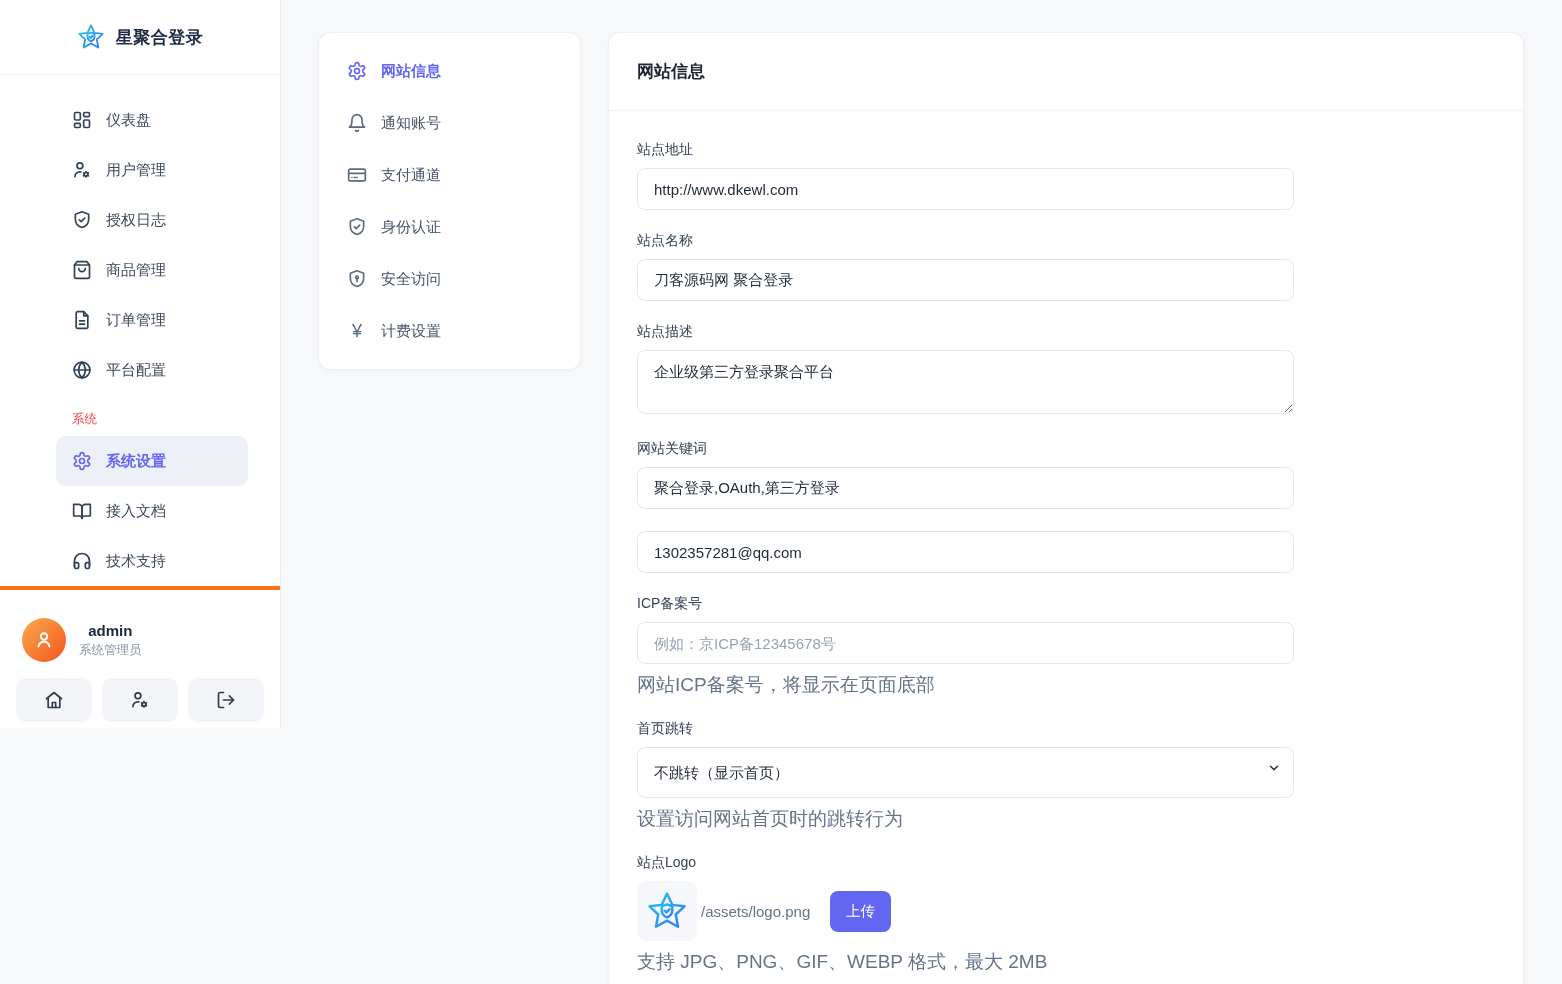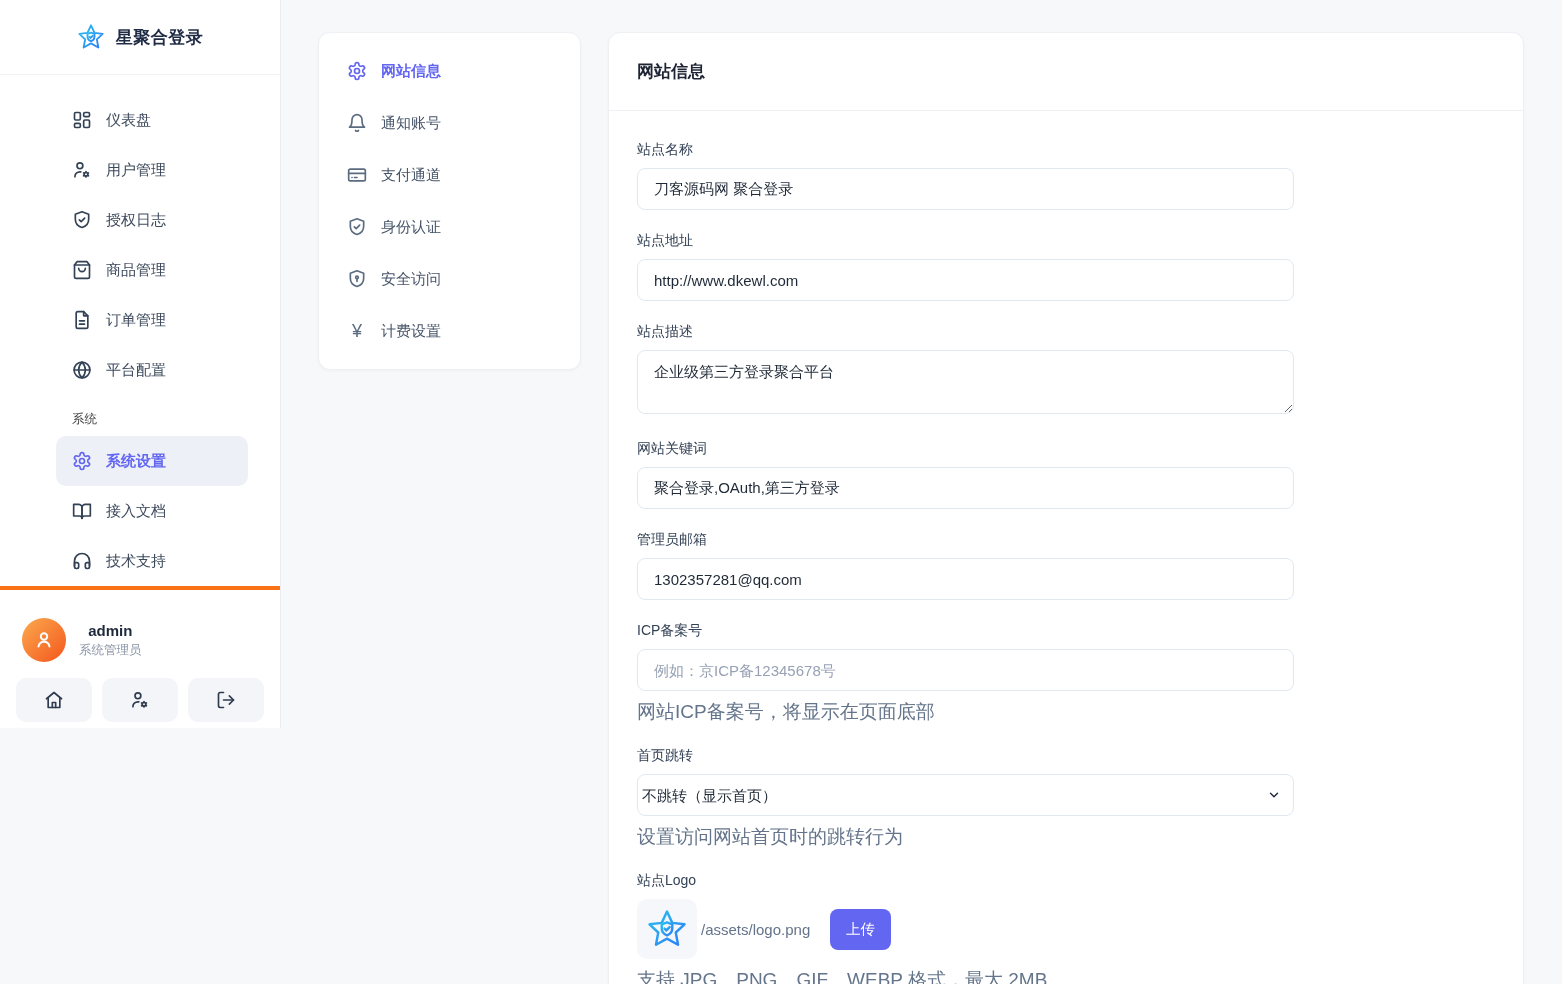--- a/index.html
+++ b/index.html
@@ -25,21 +25,21 @@
   .brand-name { font-size:17px; font-weight:bold; color:#1f2a44; letter-spacing:.5px; }
   .side-nav { padding:20px 32px 0; flex:0 0 auto;margin-left:24px; }
   .side-item {
     display:flex; align-items:center; gap:14px;
     padding:15px 16px; border-radius:10px; cursor:pointer;
     color:#3d4a5c; font-size:15px;
   }
   .side-item .ic { color:#334155; }
   .side-item.active { background:#eef0f8; color:#6366f1; font-weight:bold; }
   .side-item.active .ic { color:#6366f1; }
-  .section-label { padding:16px 16px 8px; font-size:12.5px; color:#404040; }
+  .section-label { padding:16px 16px 8px; font-size:12.5px; color:#ef4444; }
   .user-area {
     margin-top:auto; border-top:4px solid #f97316; padding:28px 16px 16px;text-align:center;
   }
   .user-row { display:flex; align-items:center; gap:13px; padding:0 6px; }
   .avatar {
     width:44px; height:44px; border-radius:50%;
     background:linear-gradient(135deg,#fbaa4e 0%,#f4561d 100%);
     display:flex; align-items:center; justify-content:center; flex:0 0 auto;
   }
   .user-name { font-size:15px; font-weight:bold; color:#1e293b; }
@@ -84,21 +84,21 @@
   .text-input, .textarea, .select {
     width:100%; border:1px solid #e2e8f0; border-radius:8px;
     font-family:"Liberation Sans","DejaVu Sans",sans-serif;
     font-size:15px; color:#1f2937; background:#fff; outline:none;
   }
   .text-input { height:42px; padding:0 16px; }
   .text-input::placeholder { color:#96a1b3; }
   .textarea { height:64px; padding:10px 16px; resize:vertical; line-height:1.5; }
   .select-wrap { position:relative; }
   .select {
-    height:42px; padding:0 38px 0 4px; appearance:none; -webkit-appearance:none;
+    height:51px; padding:0 38px 0 16px; appearance:none; -webkit-appearance:none;
     cursor:pointer;
   }
   .select-chevron { position:absolute; right:13px; top:14px; pointer-events:none; color:#1e293b; }
   .hint { font-size:19px; color:#64748b; margin-top:8px; }
   .upload-row { display:flex; align-items:center; gap:4px; }
   .preview-box {
     width:60px; height:60px; background:#f5f7fa; border-radius:10px;
     display:flex; align-items:center; justify-content:center; flex:0 0 auto;
   }
   .upload-path { font-size:15px; color:#64748b; min-width:125px; }
@@ -324,41 +324,40 @@
     <span class="ic yen-glyph">¥</span>
     <span>计费设置</span>
   </div>
 </div>
 
 <main class="main-card">
   <div class="main-header">网站信息</div>
   <div class="main-body">
 
     <div class="field">
+      <label class="field-label">站点地址</label>
+      <input class="text-input" type="text" value="http://www.dkewl.com" style="">
+    </div>
+
+    <div class="field">
       <label class="field-label">站点名称</label>
       <input class="text-input" type="text" value="刀客源码网 聚合登录" style="">
     </div>
 
     <div class="field">
-      <label class="field-label">站点地址</label>
-      <input class="text-input" type="text" value="http://www.dkewl.com" style="">
-    </div>
-
-    <div class="field">
       <label class="field-label">站点描述</label>
       <textarea class="textarea" style="">企业级第三方登录聚合平台</textarea>
     </div>
 
     <div class="field">
       <label class="field-label">网站关键词</label>
       <input class="text-input" type="text" value="聚合登录,OAuth,第三方登录" style="">
     </div>
 
     <div class="field">
-      <label class="field-label">管理员邮箱</label>
       <input class="text-input" type="text" value="1302357281@qq.com" style="">
     </div>
 
     <div class="field">
       <label class="field-label">ICP备案号</label>
       <input class="text-input" type="text" placeholder="例如：京ICP备12345678号" style="">
       <div class="hint">网站ICP备案号，将显示在页面底部</div>
     </div>
 
     <div class="field">

